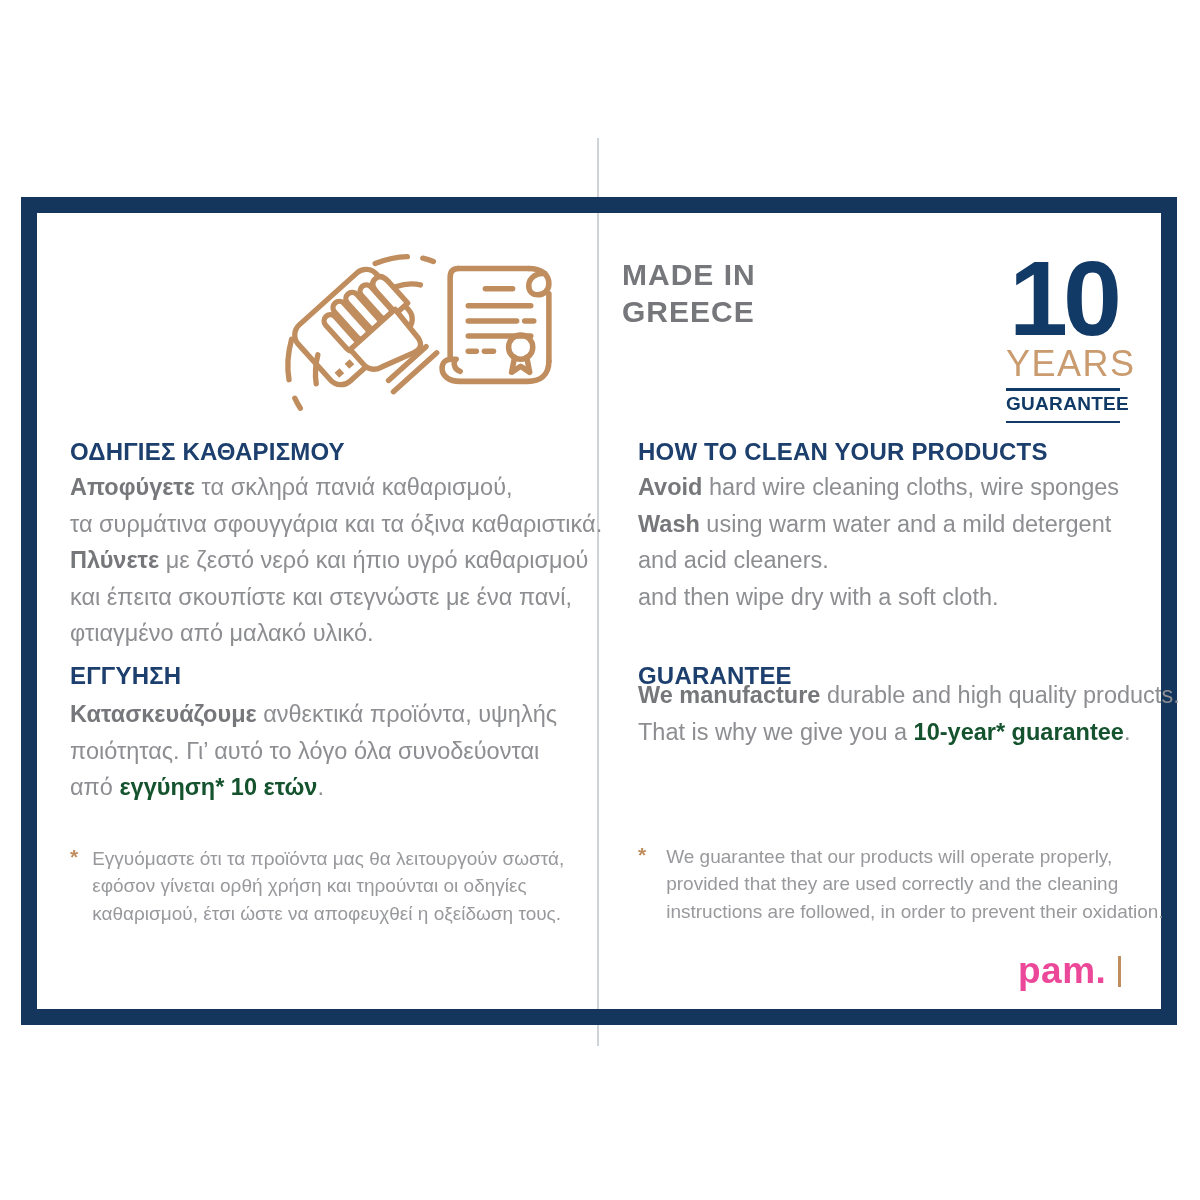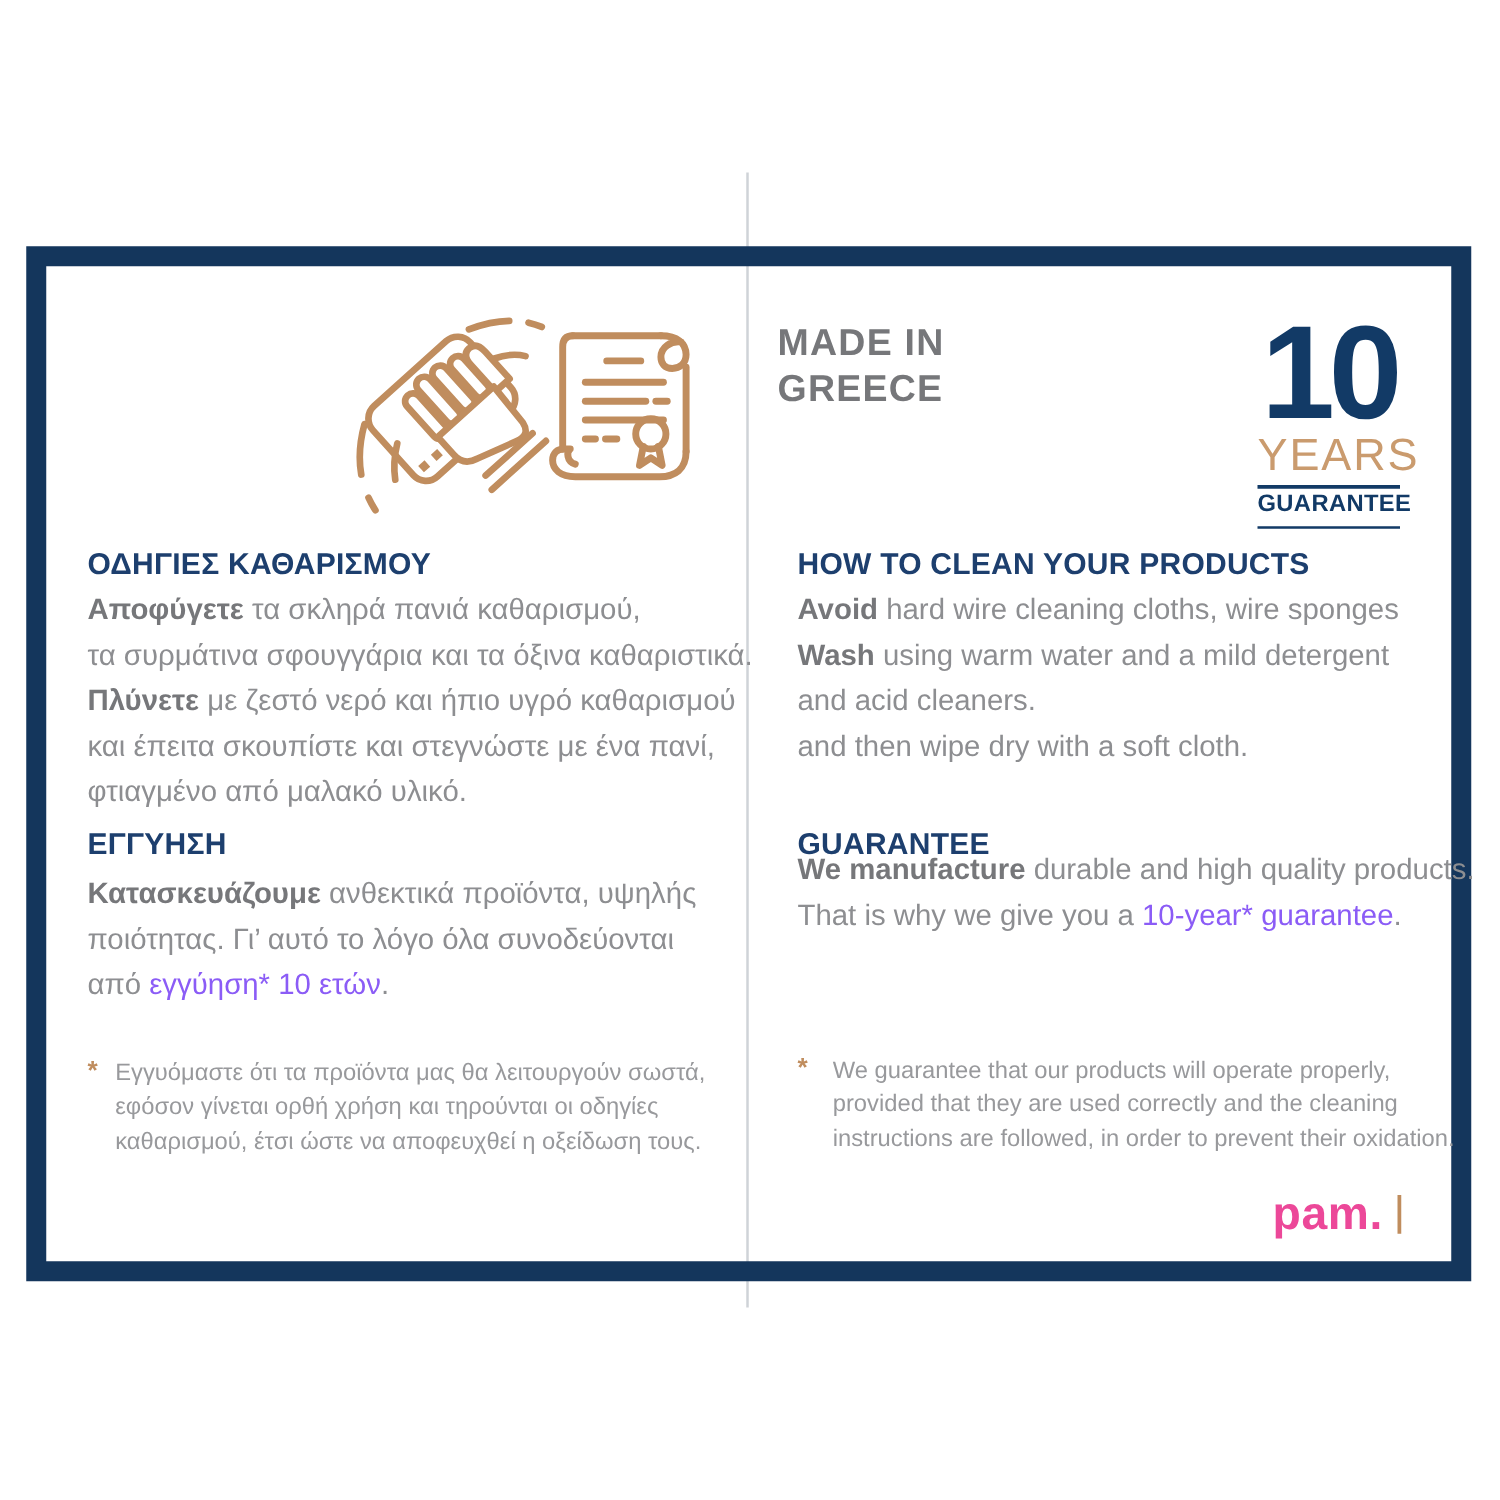--- a/index.html
+++ b/index.html
@@ -18,21 +18,21 @@
 
   .badge { position:absolute; left:1006px; top:254px; width:114px; text-align:center; }
   .badge-number { color:#123a66; font-weight:700; font-size:106px; line-height:88px; letter-spacing:-5px; }
   .badge-years  { color:#ca9b6e; font-size:36px; line-height:40px; letter-spacing:1.5px; margin-top:2px; }
   .badge-rule   { height:2.5px; background:#123a66; margin-top:4px; }
   .badge-guarantee { color:#123a66; font-weight:700; font-size:19px; line-height:26px; letter-spacing:0.3px; }
 
   .sec-title { position:absolute; color:#1d3f6e; font-weight:700; font-size:24px; white-space:nowrap; letter-spacing:0.2px; }
   .body-block { position:absolute; color:#8d8e91; font-size:23.5px; line-height:36.6px; white-space:nowrap; }
   .body-block b { color:#76777a; font-weight:700;margin-top:40px; }
-  .hl { color:#8b5cf6; font-weight:400; }
+  .hl { color:#14532d; font-weight:700; }
 
   .footnote { position:absolute; display:flex; color:#98999c; font-size:19px; line-height:27.4px; white-space:nowrap; }
   .footnote .star { color:#c08d5e; font-weight:700; font-size:21px; margin-top:-2px; }
   .footnote-gr .star { margin-right:14px; }
   .footnote-en .star { margin-right:20px; }
 
   .brand { position:absolute; left:1018px; top:950px; display:flex; align-items:center; }
   .brand-name { color:#ec4899; font-weight:700; font-size:37px; letter-spacing:0.5px; }
   .brand-bar { display:inline-block; width:3px; height:31px; background:#c08d5e; margin-left:12px; }
 

